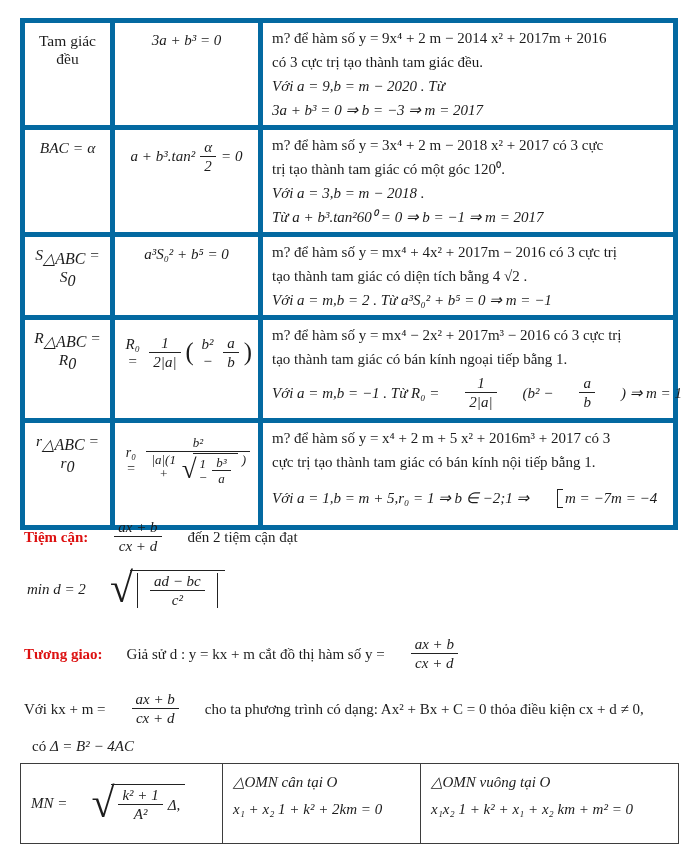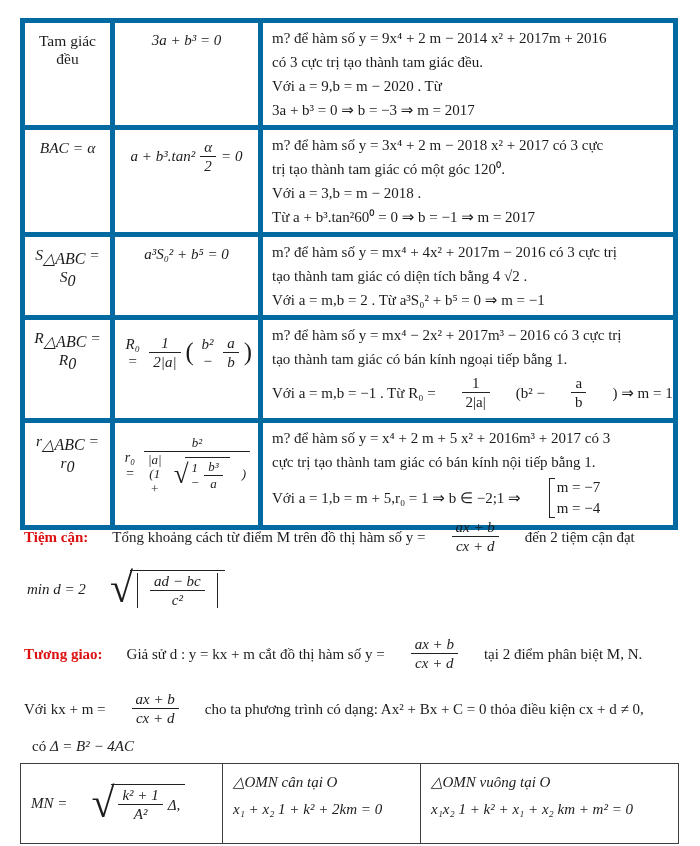--- a/index.html
+++ b/index.html
@@ -6,32 +6,32 @@
   html,body{margin:0;padding:0}
   body{width:700px;height:846px;background:#ffffff;font-family:"Liberation Serif",serif;color:#1c1c1c;font-size:15px;position:relative;overflow:hidden}
   .page{position:absolute;inset:0}
   table{border-collapse:collapse}
   .t1{position:absolute;left:20px;top:18px;width:653px;table-layout:fixed}
   .t1 td{border:5px solid #0369a1;vertical-align:top;padding:4px 6px}
   .t1 .c-label{text-align:center;padding-top:9px;font-size:15.5px}
   .t1 .c-formula{text-align:center;padding-top:9px}
   .t1 .c-content{padding:3px 9px}
   .ln{line-height:24px;white-space:nowrap}
-  .it{}
+  .it{font-style:italic}
   .math{font-style:italic}
   .frac{display:inline-flex;flex-direction:column;vertical-align:middle;text-align:center;line-height:1.12;margin:0 2px}
   .frac .num{border-bottom:1.3px solid #222;padding:0 4px;display:block}
   .frac .den{padding:1px 4px 0;display:block}
   .absfrac{border-left:1.4px solid #222;border-right:1.4px solid #222;padding:0 12px}
   .sqrt{display:inline-flex;align-items:center;vertical-align:middle}
   .rad{font-style:normal;line-height:.9;margin-right:-3px;display:flex;align-items:center}
   .rad-md{font-size:27px}
   .rad-lg{font-size:42px}
   .radicand{border-top:1.4px solid #222;padding:2px 5px 0;display:inline-flex;align-items:center;gap:3px}
-  .cases{display:inline-flex;flex-direction:column;position:relative;padding-left:8px;margin-left:4px;line-height:21px}
+  .cases{display:inline-flex;flex-direction:row;position:relative;padding-left:8px;margin-left:4px;line-height:21px}
   .cases::before{content:"";position:absolute;left:0;top:1px;bottom:1px;width:5px;border:1.6px solid #222;border-right:none}
   .bigp{font-size:165%;font-weight:300;font-style:normal;line-height:1}
   .red{color:#dd1111;font-weight:bold}
   .flexline{display:flex;align-items:center;gap:24px;white-space:nowrap}
   .fxrow{display:inline-flex;align-items:center;gap:3px}
   .f-small{font-size:13px}
   .sect-tiemcan{position:absolute;left:24px;top:508px;height:58px}
   .mind{position:absolute;left:27px;top:563px;height:52px}
   .sect-tuonggiao{position:absolute;left:24px;top:626px;height:56px}
   .voi-line{position:absolute;left:24px;top:684px;height:50px}
@@ -139,21 +139,21 @@
 
     <tr>
       <td class="c-label math" style="height:103px">
         <span>r</span><sub>△ABC</sub> <span>= r</span><sub>0</sub>
       </td>
       <td class="c-formula">
         <span class="math f-small fxrow" style="margin-top:4px">
           <span style="font-size:14px">r₀ =</span>
           <span class="frac">
             <span class="num">b²</span>
-            <span class="den" style="display:inline-flex;align-items:center;gap:12px">
+            <span class="den" style="display:inline-flex;align-items:flex-start;gap:4px">
               <span>|a|(1 +</span>
               <span class="sqrt">
                     <span class="rad rad-md">√</span>
                     <span class="radicand">
                       <span>1 −</span>
                       <span class="frac">
                         <span class="num">b³</span>
                         <span class="den">a</span>
                       </span>
                     </span>
@@ -173,21 +173,20 @@
             <span>m = −4</span>
           </span>
         </div>
       </td>
     </tr>
   </tbody>
     </table>
 
   <div class="flexline sect-tiemcan">
     <span class="red">Tiệm cận:</span>
-    <span>Tổng khoảng cách từ điểm M trên đồ thị hàm số y =</span>
     <span class="frac math">
         <span class="num">ax + b</span>
         <span class="den">cx + d</span>
       </span>
     <span>đến 2 tiệm cận đạt</span>
   </div>
 
   <div class="flexline mind">
     <span class="math">min d = 2</span>
     <span class="sqrt">
@@ -201,21 +200,20 @@
       </span>
   </div>
 
   <div class="flexline sect-tuonggiao">
     <span class="red">Tương giao:</span>
     <span>Giả sử d : y = kx + m cắt đồ thị hàm số y =</span>
     <span class="frac math">
         <span class="num">ax + b</span>
         <span class="den">cx + d</span>
       </span>
-    <span>tại 2 điểm phân biệt M, N.</span>
   </div>
 
   <div class="flexline voi-line">
     <span>Với kx + m =</span>
     <span class="frac math">
         <span class="num">ax + b</span>
         <span class="den">cx + d</span>
       </span>
     <span>cho ta phương trình có dạng: Ax² + Bx + C = 0 thỏa điều kiện cx + d ≠ 0,</span>
   </div>

